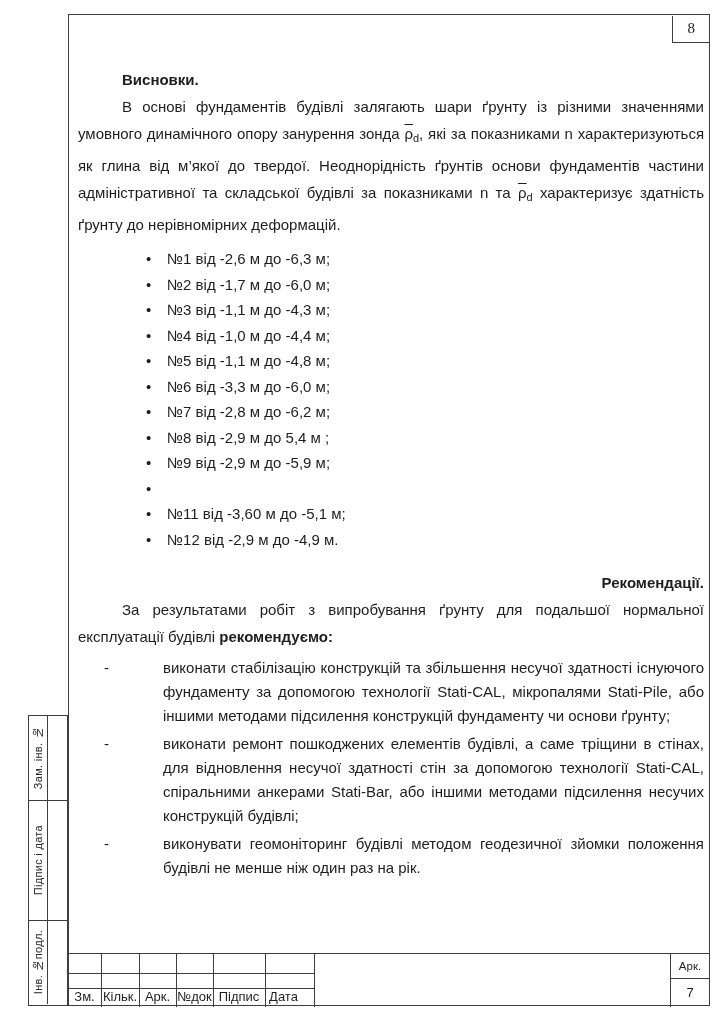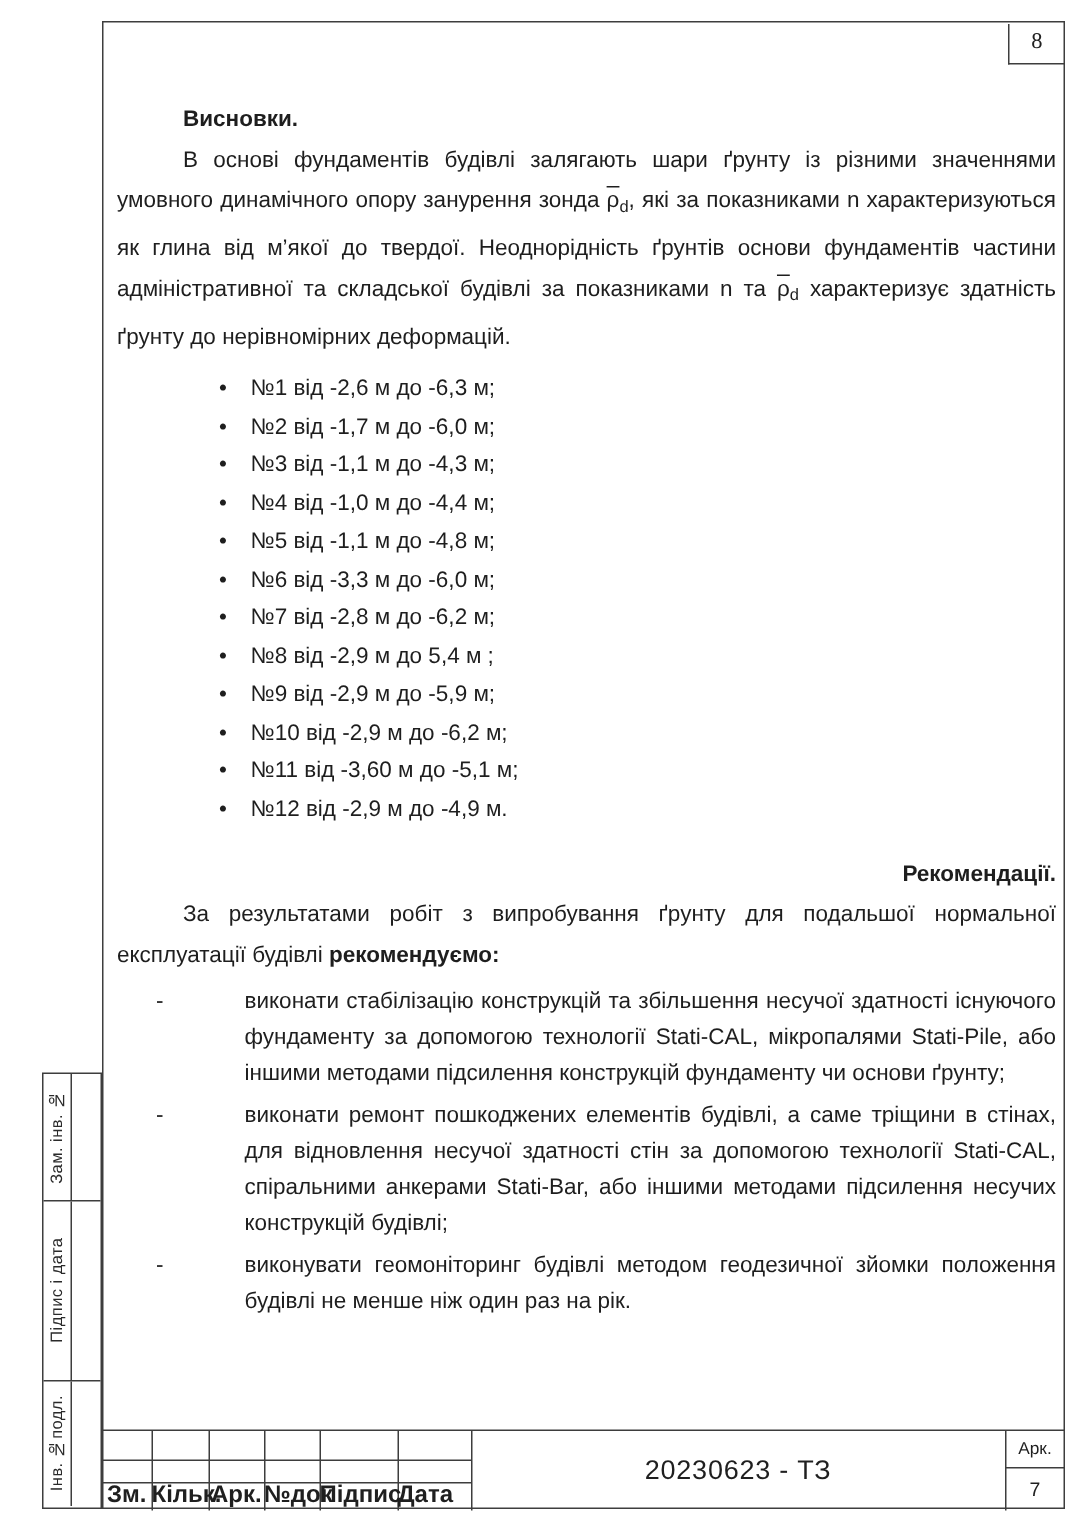--- a/index.html
+++ b/index.html
@@ -57,21 +57,21 @@
   
   #title-block {
     left: 68px; top: 953px; width: 642px; height: 53px;
     border-top: 1.5px solid #3d3d3d;
     box-sizing: border-box;
   }
   .vline { position: absolute; top: 0; width: 0; height: 53px; border-left: 1.2px solid #3d3d3d; }
   .hline { position: absolute; height: 0; border-top: 1.2px solid #3d3d3d; }
   .tb-col-label {
     position: absolute; top: 35px; height: 16px; line-height: 16px;
-    text-align: center; font-size: 16px; color: #1f1f1f; font-weight: bold;
+    text-align: center; font-size: 13px; color: #1f1f1f;
   }
   #doc-number {
     position: absolute; left: 246px; top: 0; width: 356px; height: 53px;
     display: flex; align-items: center; justify-content: center;
     font-size: 18px; letter-spacing: 0.5px; color: #1f1f1f;
   }
   #ark-label {
     position: absolute; left: 602px; top: 0; width: 40px; height: 24px;
     display: flex; align-items: center; justify-content: center;
     font-size: 11.5px; color: #1f1f1f;
@@ -175,21 +175,20 @@
       <div class="row">
         <span class="marker">•</span>
         <span class="row-text">№8 від -2,9 м до 5,4 м ;</span>
       </div>
       <div class="row">
         <span class="marker">•</span>
         <span class="row-text">№9 від -2,9 м до -5,9 м;</span>
       </div>
       <div class="row">
         <span class="marker">•</span>
-        <span class="row-text">№10 від -2,9 м до -6,2 м;</span>
       </div>
       <div class="row">
         <span class="marker">•</span>
         <span class="row-text">№11 від -3,60 м до -5,1 м;</span>
       </div>
       <div class="row">
         <span class="marker">•</span>
         <span class="row-text">№12 від -2,9 м до -4,9 м.</span>
       </div>
     </div>
@@ -225,16 +224,15 @@
   <div class="hline" style="left:0; top:34px; width:246px"></div>
   <div class="hline" style="left:602px; top:24px; width:40px"></div>
 
   <span class="tb-col-label" style="left:0;   width:33px">Зм.</span>
   <span class="tb-col-label" style="left:33px; width:38px">Кільк.</span>
   <span class="tb-col-label" style="left:71px; width:37px">Арк.</span>
   <span class="tb-col-label" style="left:108px;width:37px">№док</span>
   <span class="tb-col-label" style="left:145px;width:52px">Підпис</span>
   <span class="tb-col-label" style="left:191px;width:49px">Дата</span>
 
-  <div id="doc-number">20230623 - ТЗ</div>
   <div id="ark-label">Арк.</div>
   <div id="sheet-number-bottom">7</div>
 </div>
 
 </body></html>

